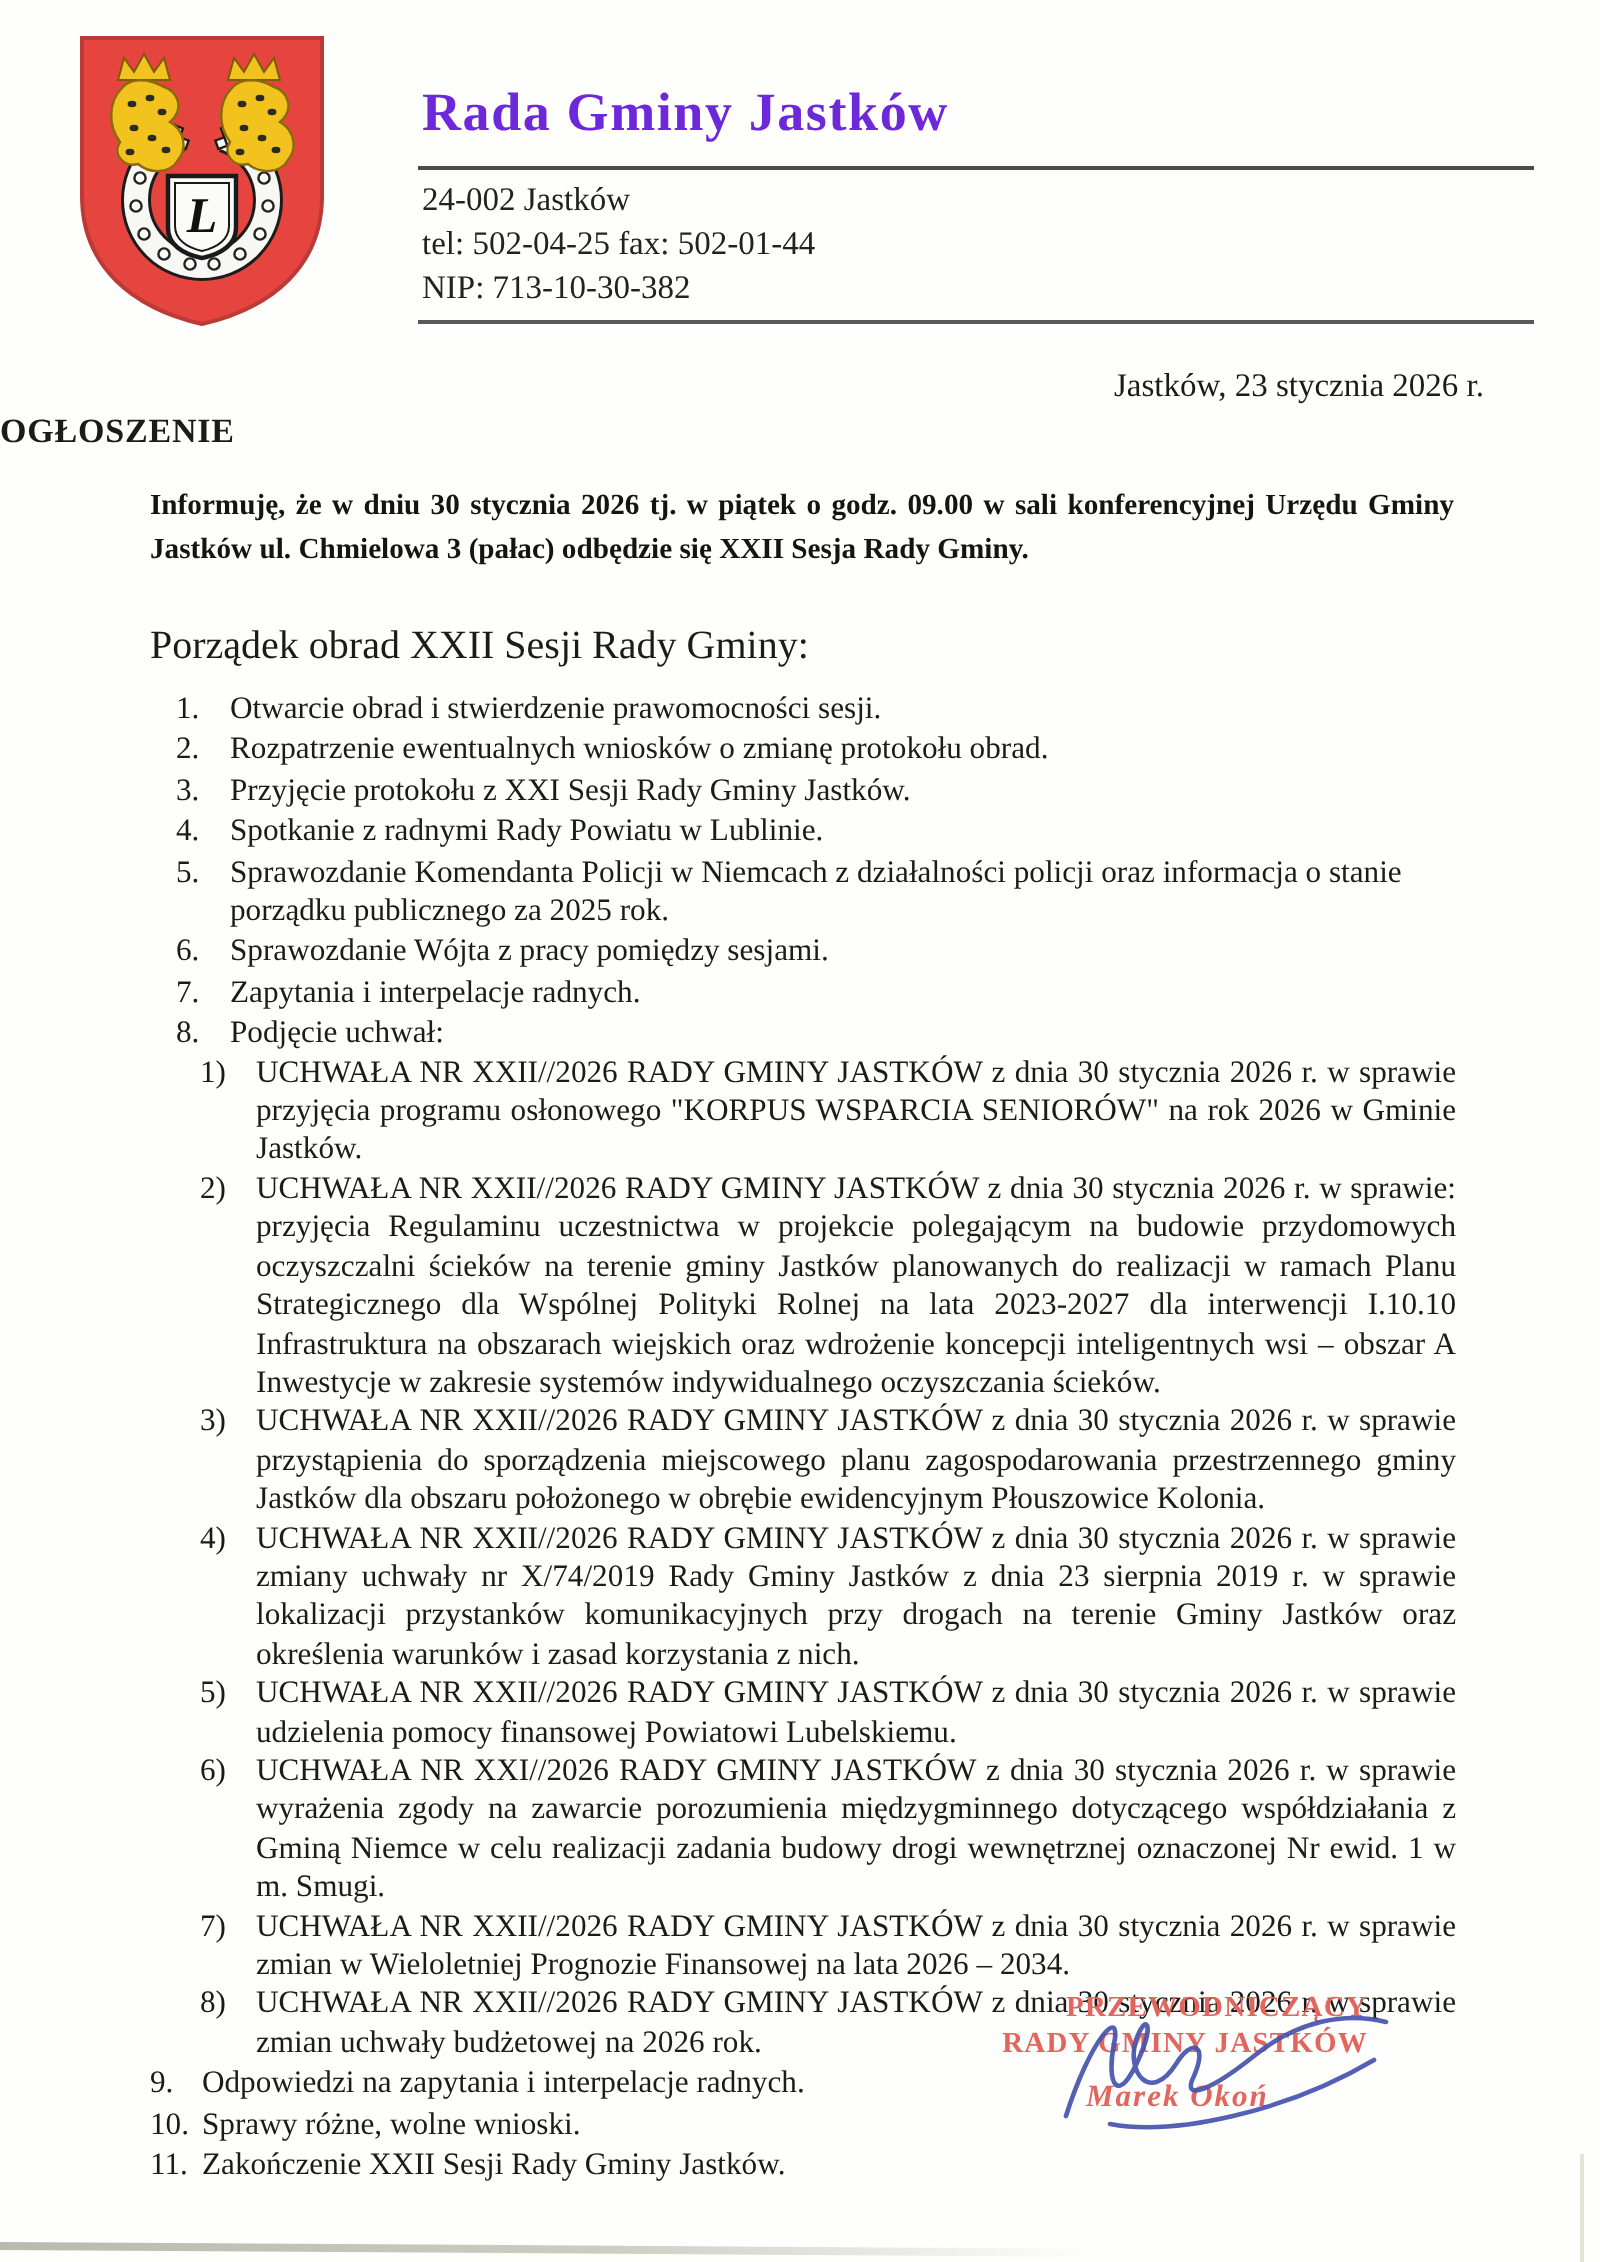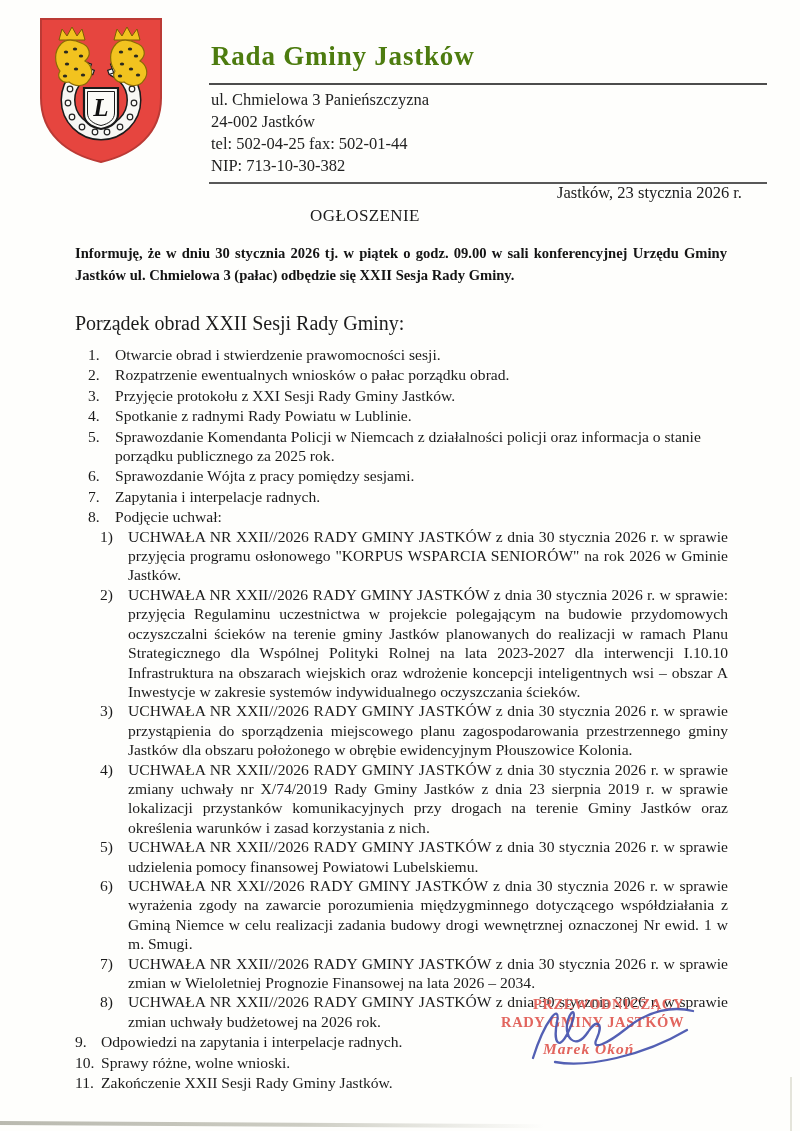--- a/index.html
+++ b/index.html
@@ -6,28 +6,28 @@
   .page {
     position:relative; width:800px; height:1131px; margin:0 auto;
     background:#fefefc; overflow:hidden;
     font-family:"Liberation Serif","DejaVu Serif",serif;
     color:#1b1b1b;
   }
   
   .letterhead { position:absolute; top:14px; left:35px; right:33px; display:flex; }
   .crest { width:132px; height:152px; flex:none; }
   .head-main { margin-left:42px; flex:1; }
-  .org-title { font-size:27px; font-weight:bold; letter-spacing:0.8px; margin:27px 0 0 2px; color:#4d7c0f; }
+  .org-title { font-size:27px; font-weight:bold; letter-spacing:0.8px; margin:27px 0 0 2px; color:#6d28d9; }
   .rule-top { border-top:2px solid #4c4c4c; margin-top:11px; }
   .rule-bottom { border-top:2px solid #585858; margin-top:2px; }
   .addr-row { display:flex; justify-content:space-between; padding:4px 6px 3px 2px; font-size:16.5px; line-height:22px; color:#222; }
   .addr-right { padding-top:13px; padding-right:32px; }
   
   .dateline { position:absolute; top:183px; right:58px; font-size:16.5px; }
-  .doc-title { position:absolute; top:206px; left:0; right:70px; text-align:center; font-weight:normal; font-size:17px; letter-spacing:0.4px; }
+  .doc-title { position:absolute; top:206px; left:0; right:70px; text-align:left; font-weight:bold; font-size:17px; letter-spacing:0.4px; }
   .intro { position:absolute; top:242px; left:75px; width:652px; font-weight:bold; font-size:14.6px; line-height:22px; text-align:justify; color:#141414; }
   .agenda-head { position:absolute; top:312px; left:75px; font-size:20px; }
   
   ol,li { list-style:none; margin:0; padding:0; }
   .agenda { position:absolute; top:345px; left:88px; width:640px; font-size:15.6px; line-height:19.4px; }
   .agenda > li { margin:0 0 1px 0; }
   .agenda > li:nth-child(n+9) { margin-left:-13px; }
   .row { display:flex; }
   .num { flex:none; width:27px; }
   .agenda > li:nth-child(n+9) .num { width:26px; }
@@ -119,21 +119,20 @@
       <path d="M49,74 H83 V100 C83,108 76,113 66,115 C56,113 49,108 49,100 Z" fill="#fbfbf8" stroke="#1a1a1a" stroke-width="2.2"></path>
       <path d="M52.5,77.5 H79.5 V99 C79.5,105.5 74,109.8 66,111.5 C58,109.8 52.5,105.5 52.5,99 Z" fill="none" stroke="#1a1a1a" stroke-width="1"></path>
       <text x="66" y="102" font-family="Liberation Serif, serif" font-size="25" font-style="italic" font-weight="bold" text-anchor="middle" fill="#111">L</text>
     </svg>
 
     <div class="head-main">
       <div class="org-title">Rada Gminy Jastków</div>
       <div class="rule-top"></div>
       <div class="addr-row">
         <div class="addr-left">
-          <div>ul. Chmielowa 3 Panieńszczyzna</div>
           <div>24-002 Jastków</div>
           <div>tel: 502-04-25   fax: 502-01-44</div>
           <div>NIP: 713-10-30-382</div>
         </div>
       </div>
       <div class="rule-bottom"></div>
     </div>
   </div>
 
   <div class="dateline">Jastków,  23 stycznia 2026 r.</div>
@@ -144,21 +143,21 @@
   <ol class="agenda">
     <li>
         <div class="row">
       <span class="num">1.</span>
       <span class="txt">Otwarcie obrad  i stwierdzenie prawomocności sesji.</span>
         </div>
       </li>
     <li>
         <div class="row">
       <span class="num">2.</span>
-      <span class="txt">Rozpatrzenie ewentualnych wniosków o pałac porządku obrad.</span>
+      <span class="txt">Rozpatrzenie ewentualnych wniosków o zmianę protokołu obrad.</span>
         </div>
       </li>
     <li>
         <div class="row">
       <span class="num">3.</span>
       <span class="txt">Przyjęcie protokołu z XXI Sesji Rady Gminy Jastków.</span>
         </div>
       </li>
     <li>
         <div class="row">

